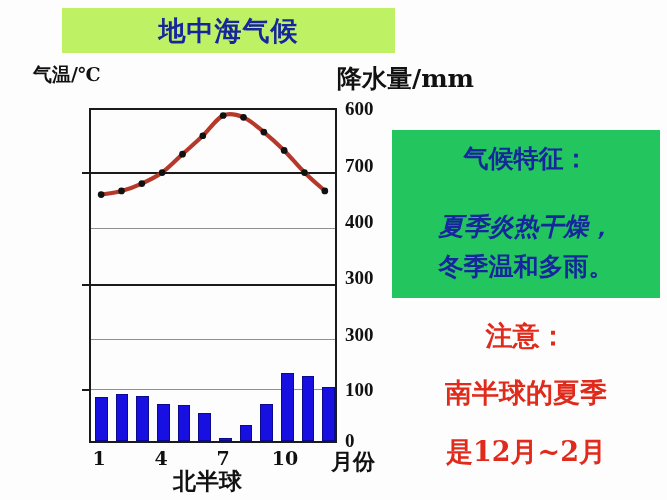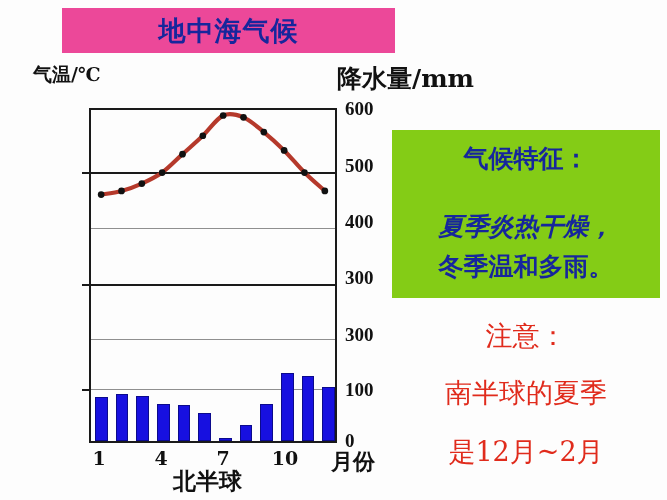--- a/index.html
+++ b/index.html
@@ -7,21 +7,21 @@
     width:667px;height:500px;
     background:#fdfdfd;
     font-family:"Liberation Serif","DejaVu Serif",serif;
     position:relative;overflow:hidden;
   }
   #root{position:absolute;inset:0;}
 
   
   .title-box{
     position:absolute;left:62px;top:8px;width:333px;height:45px;
-    background:#ec4899;
+    background:#bef264;
     display:flex;align-items:center;justify-content:center;
   }
   .title-text{
     font-family:"DejaVu Serif",serif;
     font-size:27px;font-weight:700;color:#16269c;letter-spacing:1px;
     white-space:nowrap;
   }
 
   
   .cap-left{
@@ -77,54 +77,54 @@
   }
   .hemisphere{
     position:absolute;left:173px;top:466px;
     font-size:23px;font-weight:700;color:#111;white-space:nowrap;
     font-family:"DejaVu Serif",serif;
   }
 
   
   .feature-box{
     position:absolute;left:392px;top:130px;width:268px;height:168px;
-    background:#84cc16;
+    background:#22c55e;
   }
   .feature-line{
     position:absolute;left:0;width:100%;text-align:center;
     font-size:25px;font-weight:700;color:#16269c;white-space:nowrap;
     font-family:"DejaVu Serif",serif;
   }
   .fl0{top:12px;}
   .fl1{top:80px;font-style:italic;}
   .fl2{top:120px;}
 
   .note-line{
     position:absolute;left:392px;width:268px;text-align:center;
-    font-size:27px;font-weight:400;color:#e02b1c;white-space:nowrap;
+    font-size:27px;font-weight:700;color:#e02b1c;white-space:nowrap;
     font-family:"DejaVu Serif",serif;
   }
   .nl0{top:318px;}
   .nl1{top:375px;}
   .nl2{top:434px;}
 </style>
 </head>
 <body>
 
 <div id="root">
 
   <div class="title-box">
     <span class="title-text">地中海气候</span>
   </div>
 
   <div class="cap-left">气温/℃</div>
   <div class="cap-right">降水量/mm</div>
 
   <div class="ytick-r" style="top:99px;">600</div>
-  <div class="ytick-r" style="top:156px;">500</div>
+  <div class="ytick-r" style="top:156px;">700</div>
   <div class="ytick-r" style="top:212px;">400</div>
   <div class="ytick-r" style="top:268px;">300</div>
   <div class="ytick-r" style="top:325px;">300</div>
   <div class="ytick-r" style="top:380px;">100</div>
   <div class="ytick-r" style="top:431px;">0</div>
 
   <div class="tickmark" style="left:82px;top:172px;"></div>
   <div class="tickmark" style="left:82px;top:284px;"></div>
   <div class="tickmark" style="left:82px;top:389px;"></div>
 

